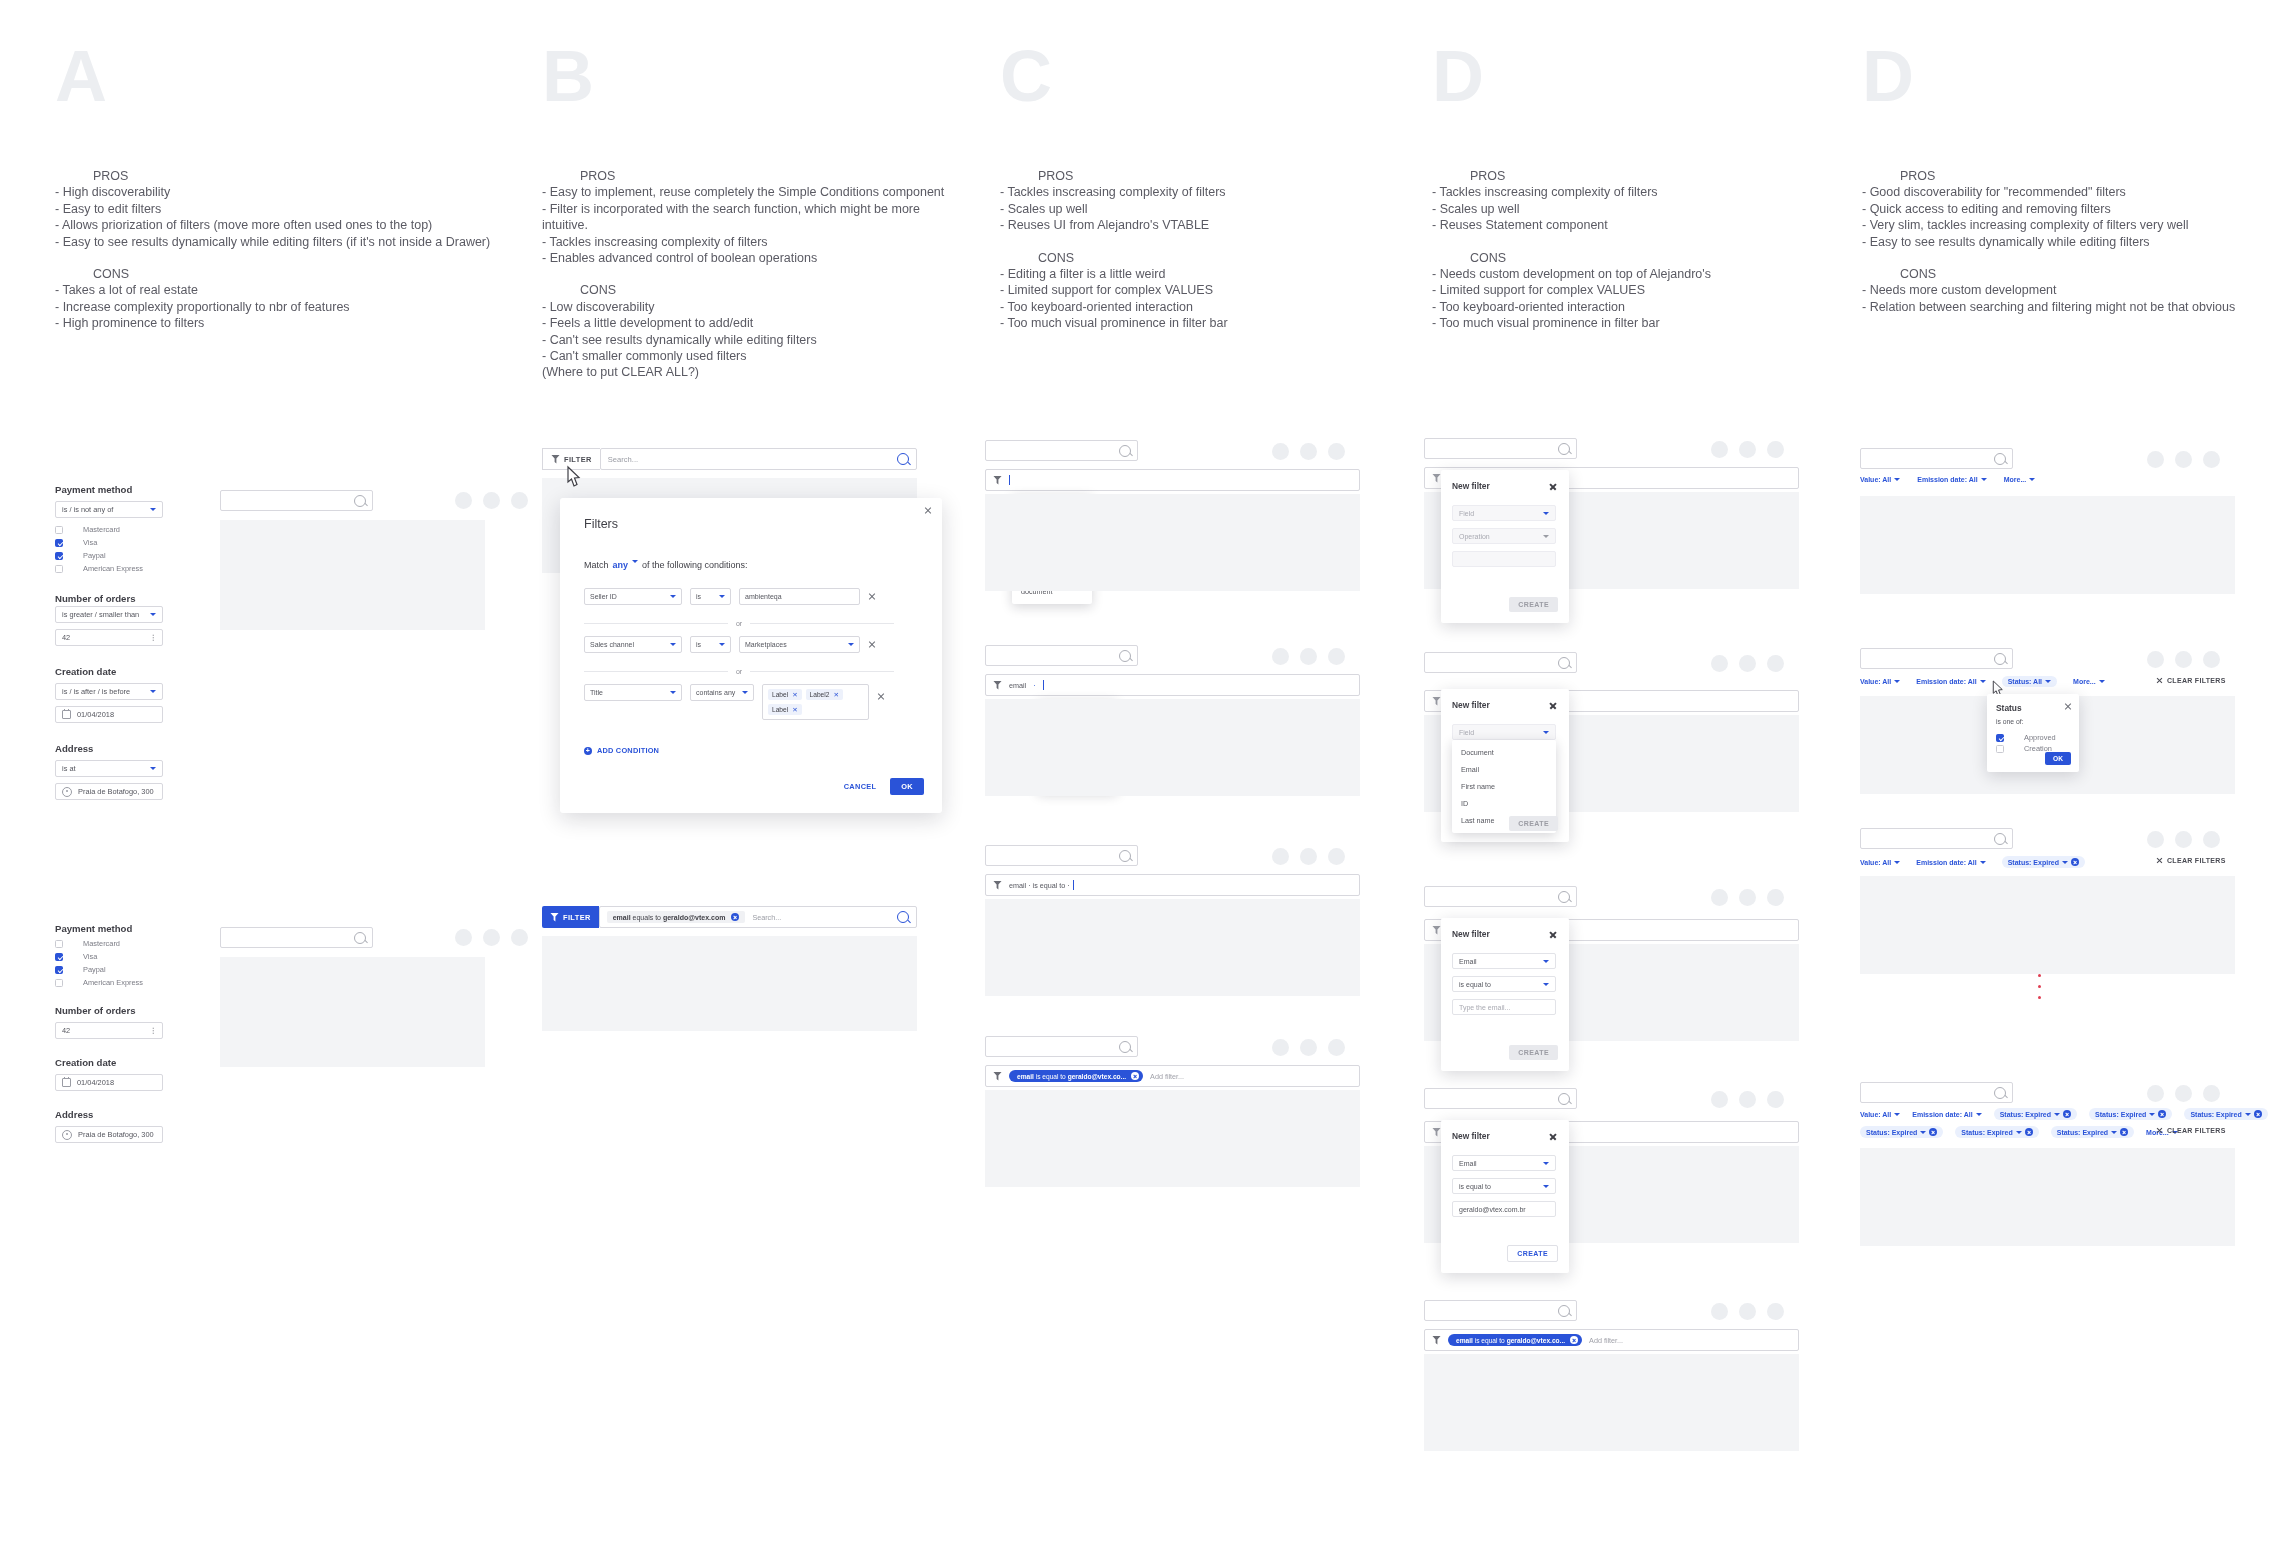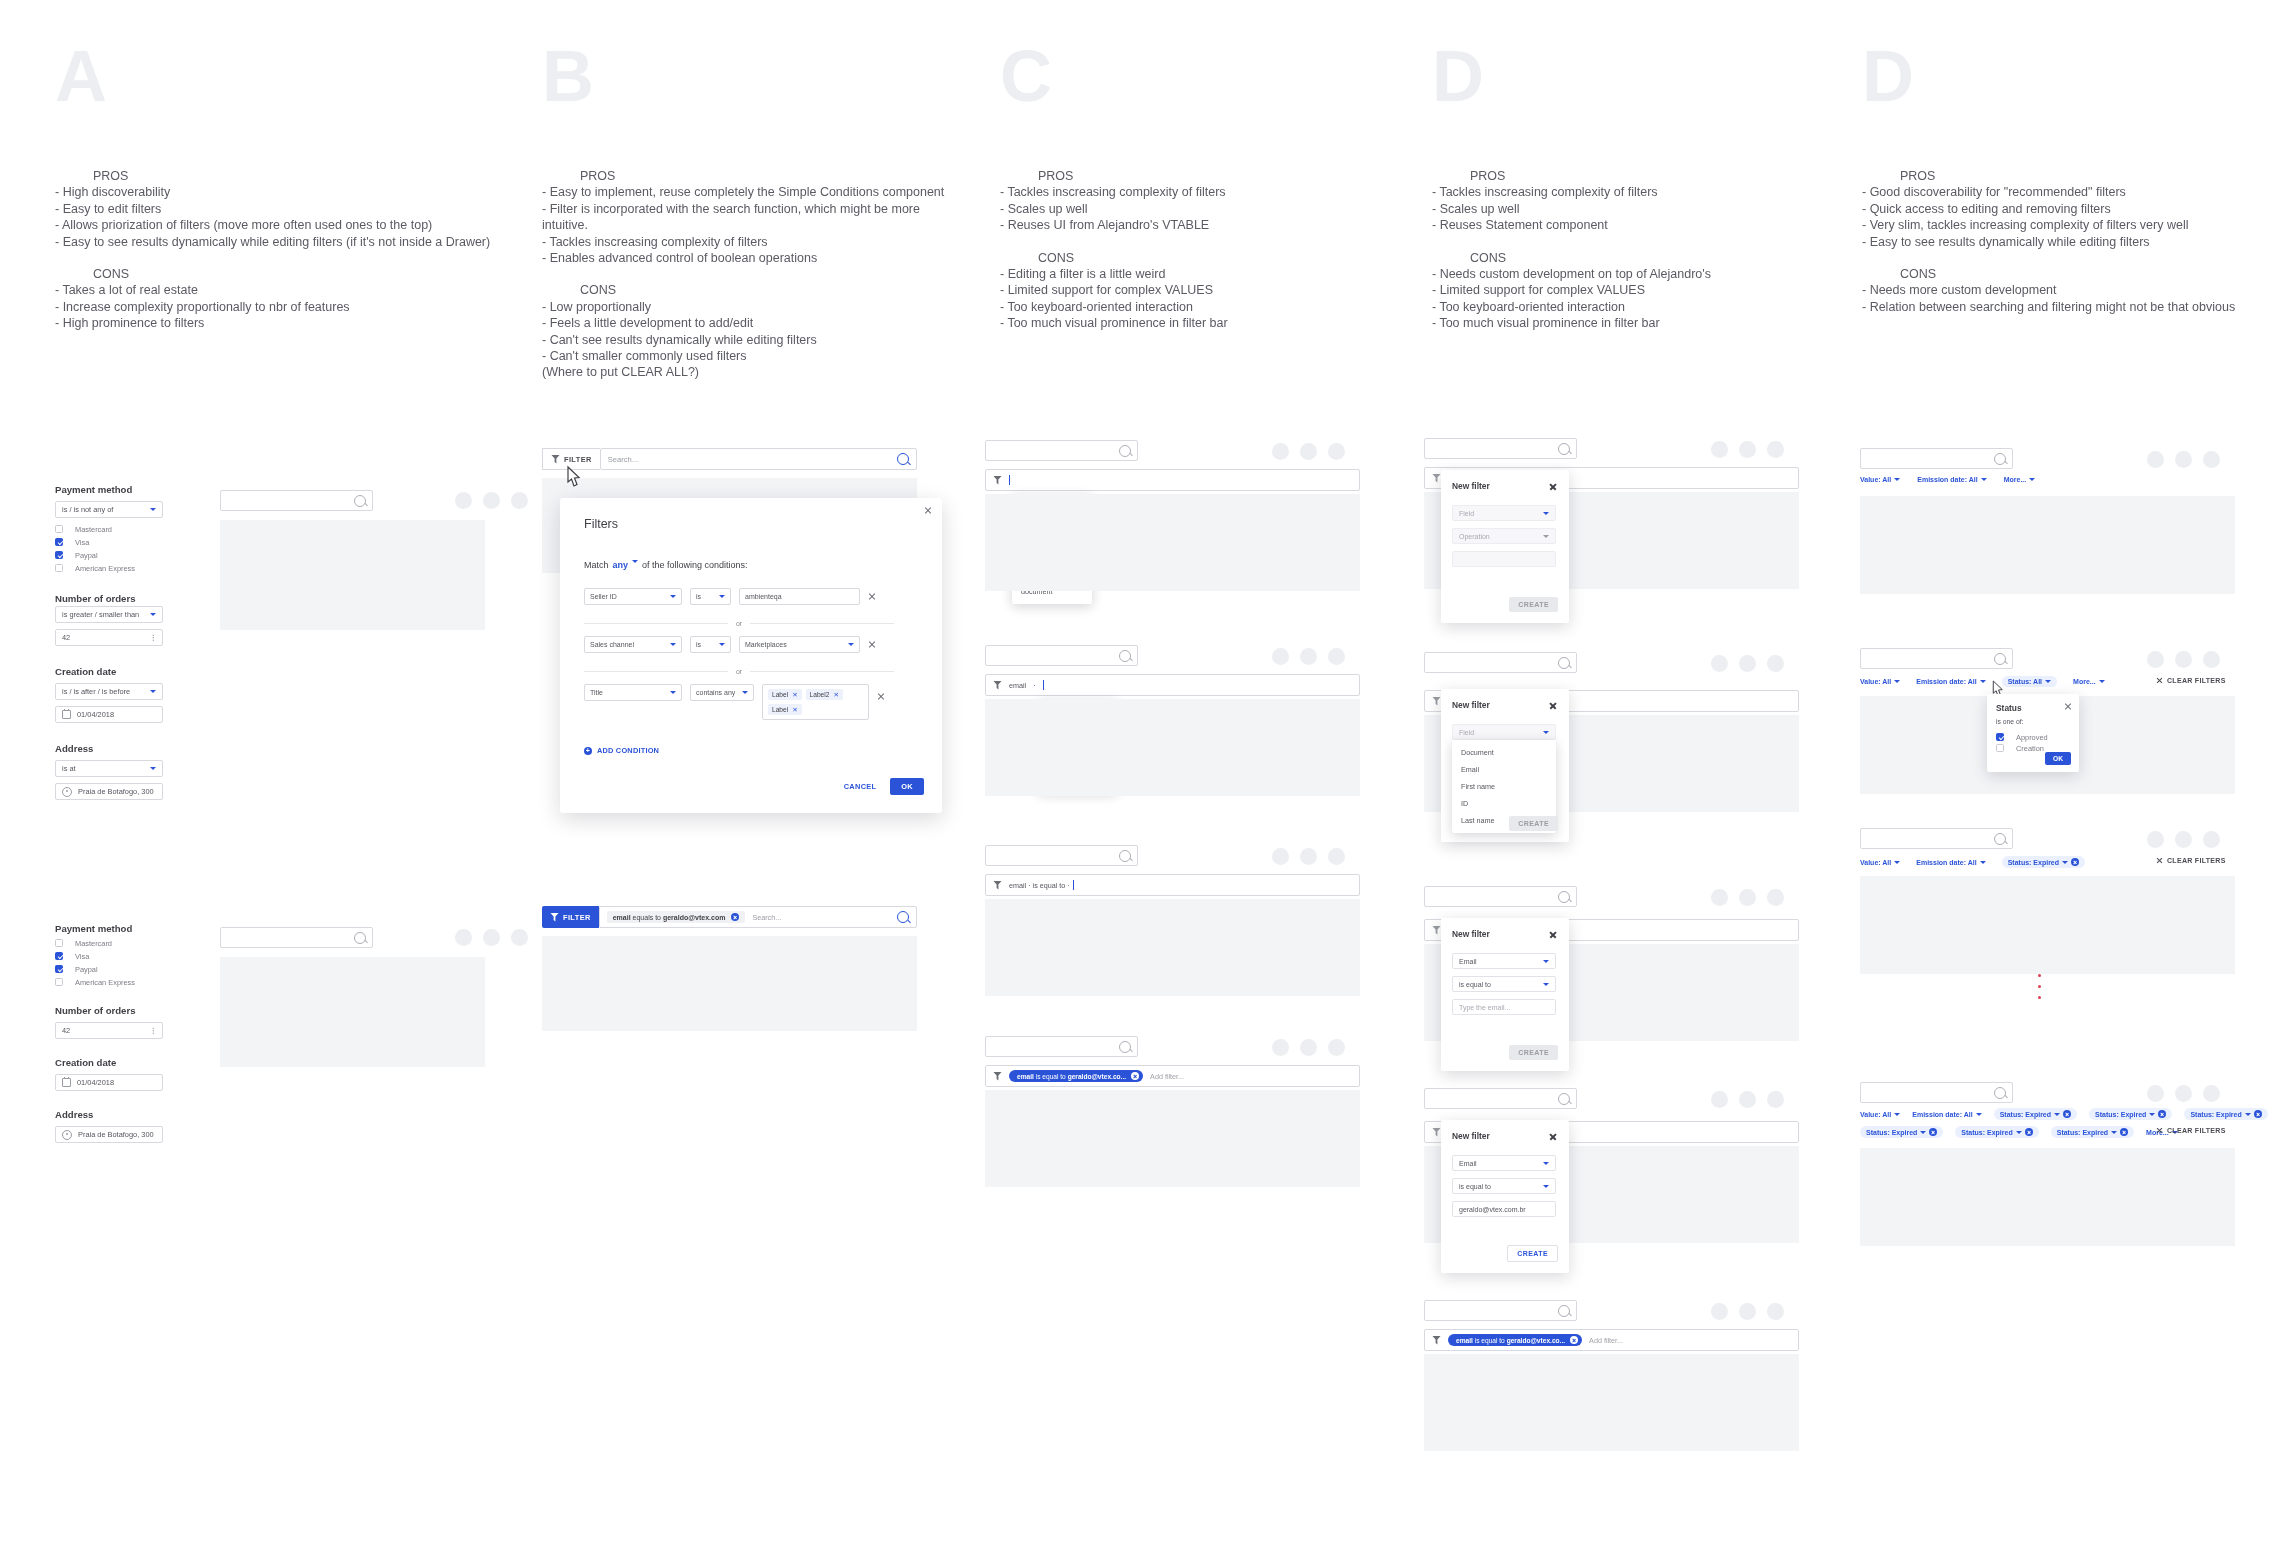--- a/index.html
+++ b/index.html
@@ -41,21 +41,21 @@
   .funnel.light{background:#9a9ca4}
   .caret{width:0;height:0;border-left:3px solid transparent;border-right:3px solid transparent;
          border-top:3.4px solid #2a53d8;display:inline-block;}
   .caret.grey{border-top-color:#9a9ca4}
 
   
   .fieldLabel{font-size:9.6px;color:#3f3f46;font-weight:bold;}
   .selectBox{box-sizing:border-box;width:108px;height:17px;border:1px solid #d8d8de;background:#fff;
              border-radius:2px;display:flex;align-items:center;justify-content:space-between;
              padding:0 6px;font-size:7.4px;color:#55565e;}
-  .chkrow{display:flex;align-items:flex-start;gap:12px;margin-top:4px}
+  .chkrow{display:flex;align-items:flex-end;gap:20px;margin-top:4px}
   .chk{width:8px;height:8px;border:1px solid #c9cad1;border-radius:1.5px;box-sizing:border-box;background:#fff}
   .chk.on{background:#2a53d8;border-color:#2a53d8;position:relative}
   .chk.on:after{content:"";position:absolute;left:1.5px;top:2px;width:3.6px;height:1.8px;
                 border-left:1.2px solid #fff;border-bottom:1.2px solid #fff;transform:rotate(-45deg)}
   .chklabel{font-size:7.4px;color:#7b7c85}
   .calicon{width:7px;height:7px;border:1px solid #9a9ca4;border-radius:1px;position:relative}
   .calicon:before{content:"";position:absolute;top:-2px;left:1px;width:1px;height:2px;background:#9a9ca4}
   .calicon:after{content:"";position:absolute;top:-2px;right:1px;width:1px;height:2px;background:#9a9ca4}
   .pinicon{width:8px;height:8px;border:1px solid #9a9ca4;border-radius:50%;position:relative}
   .pinicon:after{content:"";position:absolute;left:2.6px;top:2.6px;width:2px;height:2px;background:#9a9ca4;border-radius:50%}
@@ -273,21 +273,21 @@
     <div class="bigletter">B</div>
     <div class="prosconsWrap">
       <div class="pcHead">PROS</div>
       <div class="pcLine">- Easy to implement, reuse completely the Simple Conditions component</div>
       <div class="pcLine">- Filter is incorporated with the search function, which might be more</div>
       <div class="pcLine">intuitive.</div>
       <div class="pcLine">- Tackles inscreasing complexity of filters</div>
       <div class="pcLine">- Enables advanced control of boolean operations</div>
       <div class="pcGap"></div>
       <div class="pcHead">CONS</div>
-      <div class="pcLine">- Low proportionally</div>
+      <div class="pcLine">- Low discoverability</div>
       <div class="pcLine">- Feels a little development to add/edit</div>
       <div class="pcLine">- Can't see results dynamically while editing filters</div>
       <div class="pcLine">- Can't smaller commonly used filters</div>
       <div class="pcLine">(Where to put CLEAR ALL?)</div>
     </div>
 
     <div class="mock" style="left:0;top:448px;width:400px;">
       <div style="display:flex;align-items:stretch;width:375px;">
         <div class="btnFilterLight">
           <span class="funnel"></span>

